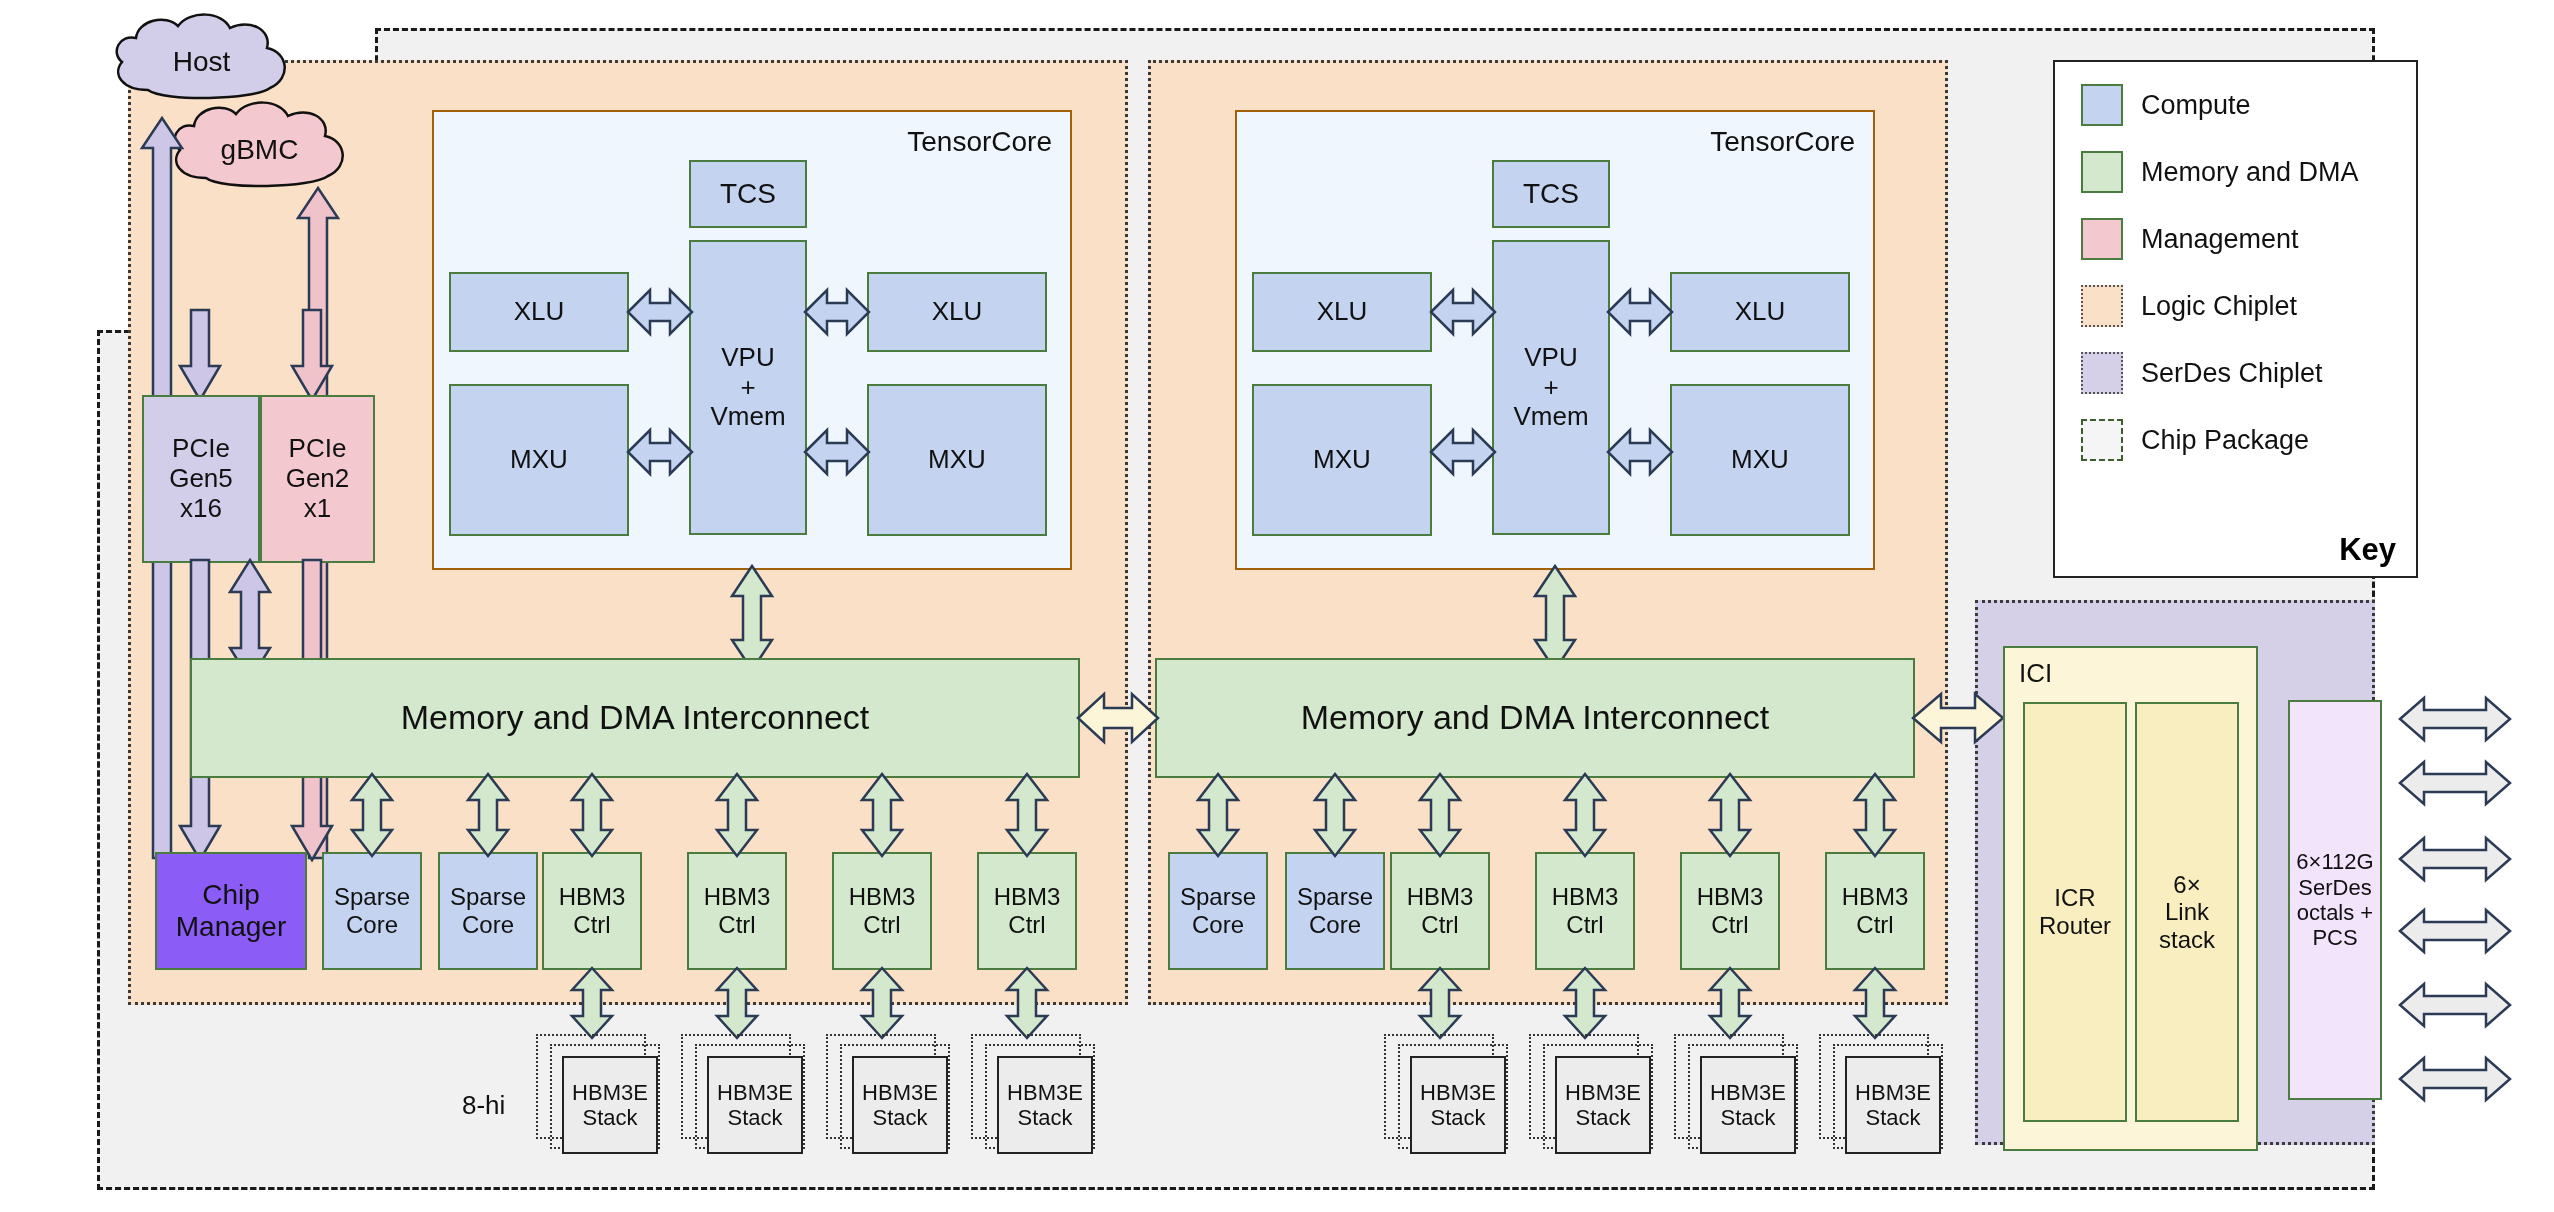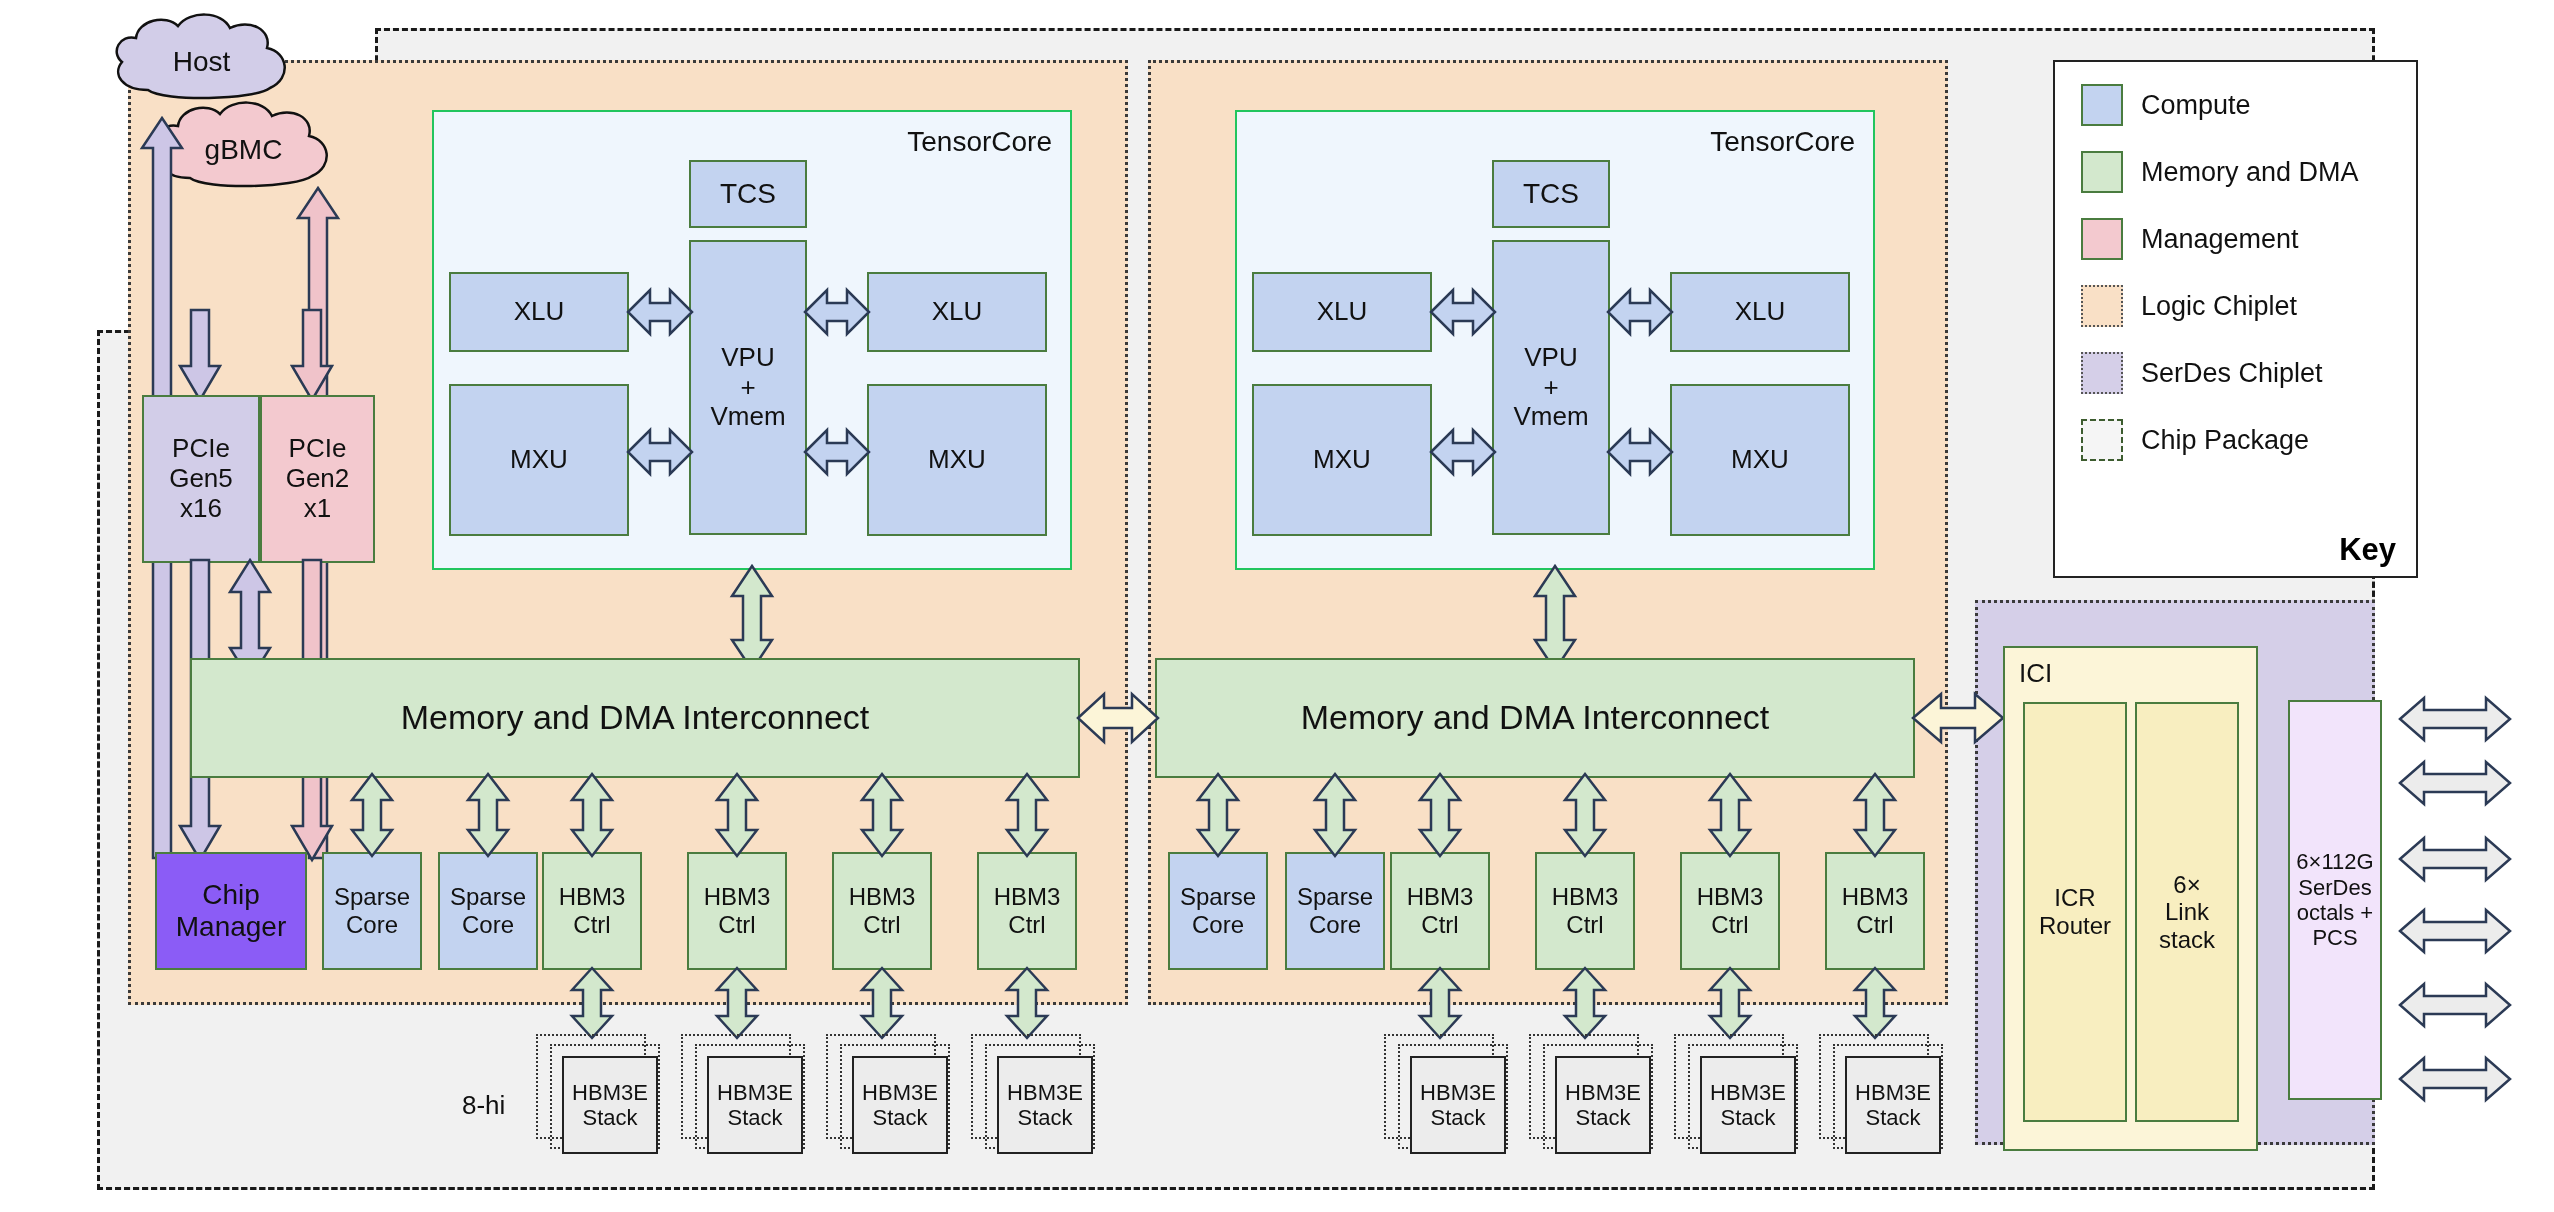--- a/index.html
+++ b/index.html
@@ -17,21 +17,21 @@
   
   .blk{border:2px solid #4a7c3f;}
   .blk-compute{background:#c3d3f0;}
   .blk-mem{background:#d3e8cd;}
   .blk-inter{background:#f8eec0;}
   .blk-inter-light{background:#fcf5d8;}
   .blk-host{background:#d2cde8;}
   .blk-mgmt{background:#f3c9cf;}
   .blk-mgmt-strong{background:#8b5cf6;}
   .blk-serdes-inner{background:#f2e4fb;}
-  .tensorcore{background:#eff6fd;border:2px solid #22c55e;}
+  .tensorcore{background:#eff6fd;border:2px solid #a16207;}
   .hbm-stack{background:#ececec;border:2px solid #222;}
   .hbm-ghost{border:2px dotted #333;background:transparent;}
 
   .lbl{color:#111;}
   .f34{font-size:34px;}
   .f28{font-size:28px;}
   .f26{font-size:26px;}
   .f24{font-size:24px;}
   .f22{font-size:22px;}
 
@@ -69,21 +69,21 @@
 
   <div class="abs serdes-chiplet" style="left:1975px;top:600px;width:400px;height:545px;"></div>
 
   <div class="cloud" style="left:104px;top:12px;width:195px;height:100px;">
     <svg width="195" height="100" viewBox="0 0 195 100">
       <path d="M44 78 C18 78 8 62 18 50 C6 40 16 22 32 26 C34 8 62 2 74 14 C86 -2 118 -1 126 16 C146 6 168 18 163 36 C184 40 188 66 166 76 C150 88 60 90 44 78 Z" fill="#d2cde8" stroke="#111" stroke-width="2.5"></path>
     </svg>
     <div class="cloud-txt">Host</div>
   </div>
 
-  <div class="cloud" style="left:146px;top:100px;width:195px;height:100px;">
+  <div class="cloud" style="left:162px;top:100px;width:195px;height:100px;">
     <svg width="195" height="100" viewBox="0 0 195 100">
       <path d="M44 78 C18 78 8 62 18 50 C6 40 16 22 32 26 C34 8 62 2 74 14 C86 -2 118 -1 126 16 C146 6 168 18 163 36 C184 40 188 66 166 76 C150 88 60 90 44 78 Z" fill="#f3c9cf" stroke="#111" stroke-width="2.5"></path>
     </svg>
     <div class="cloud-txt">gBMC</div>
   </div>
 
   <div class="arrowwrap" style="left:140px;top:118px;width:44px;height:740px;">
     <svg width="44" height="740" viewBox="0 0 44 740" preserveAspectRatio="none">
       <polygon points="22,0 42,30 31,30 31,740 13,740 13,30 2,30" fill="#cdc6e6" stroke="#2b3a55" stroke-width="2.5"></polygon>
     </svg>

